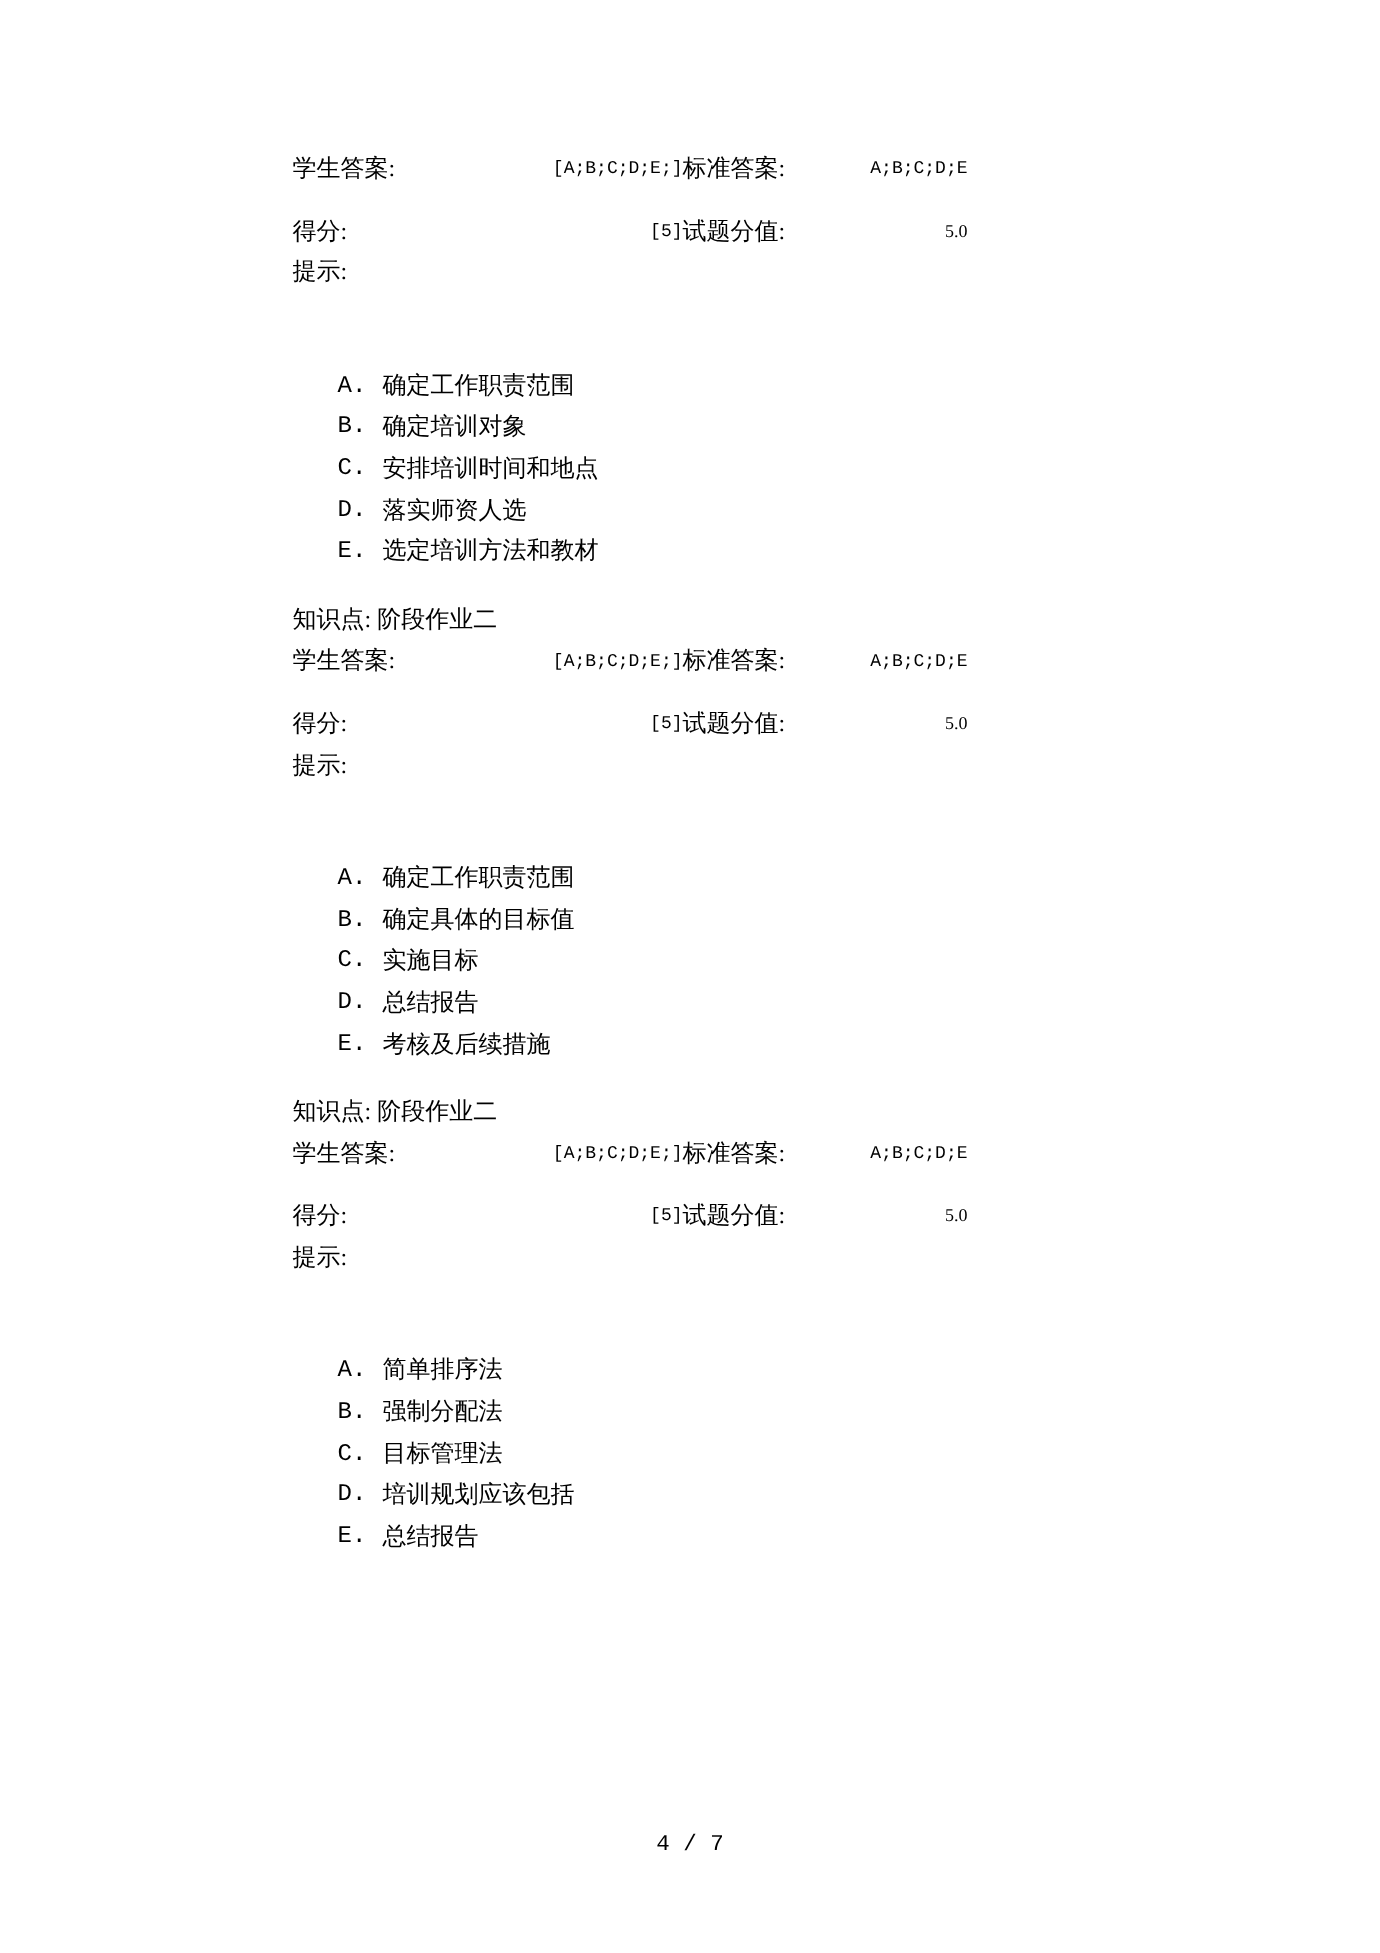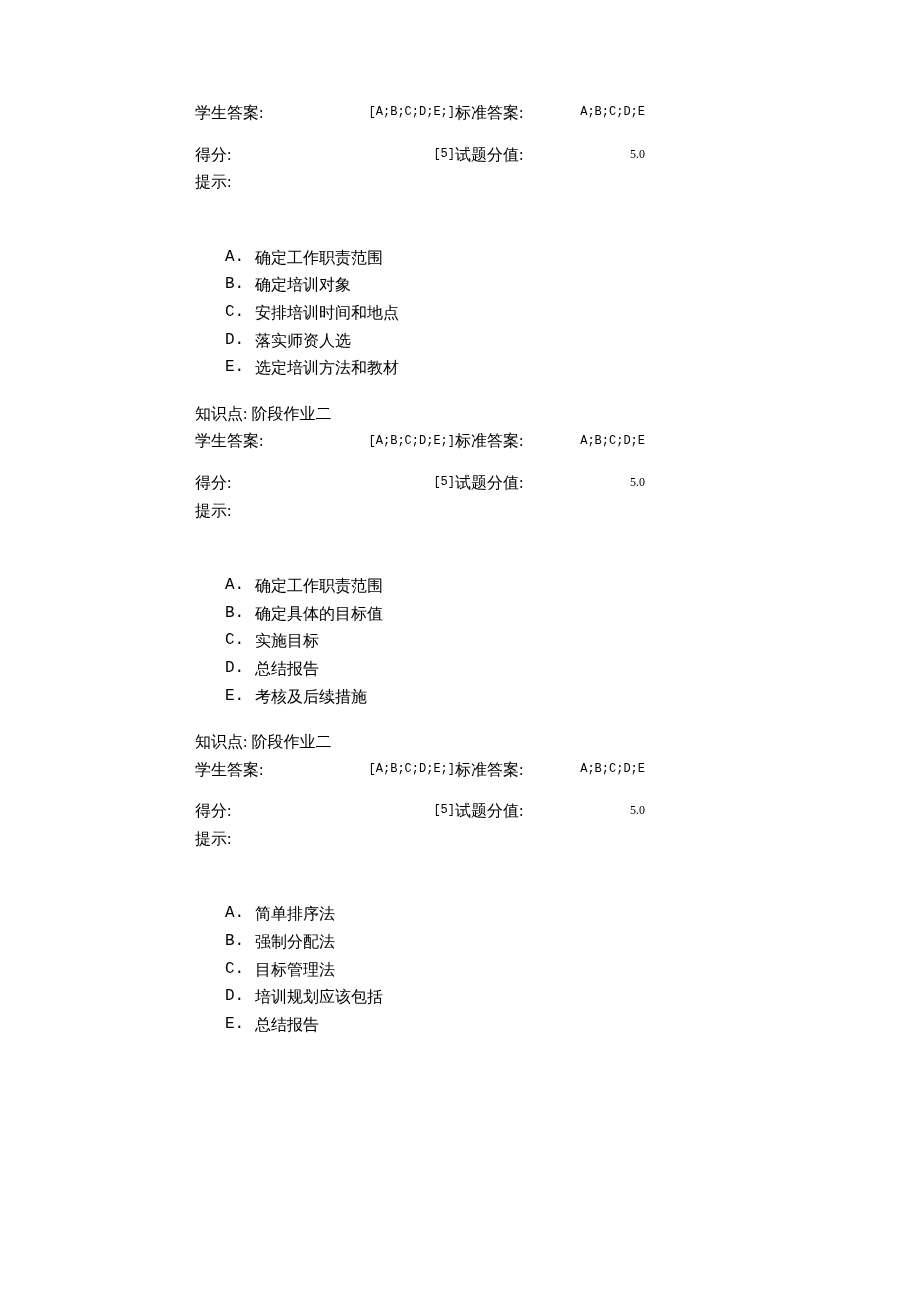--- a/index.html
+++ b/index.html
@@ -196,14 +196,15 @@
         <span class="option-letter">D.</span>
         <span class="option-text">培训规划应该包括</span>
       </div>
       <div class="option-row">
         <span class="option-letter">E.</span>
         <span class="option-text">总结报告</span>
       </div>
     </div>
   </div>
 
+  <div class="page-number">4 / 7</div>
 
 </div>
 
 </body></html>

